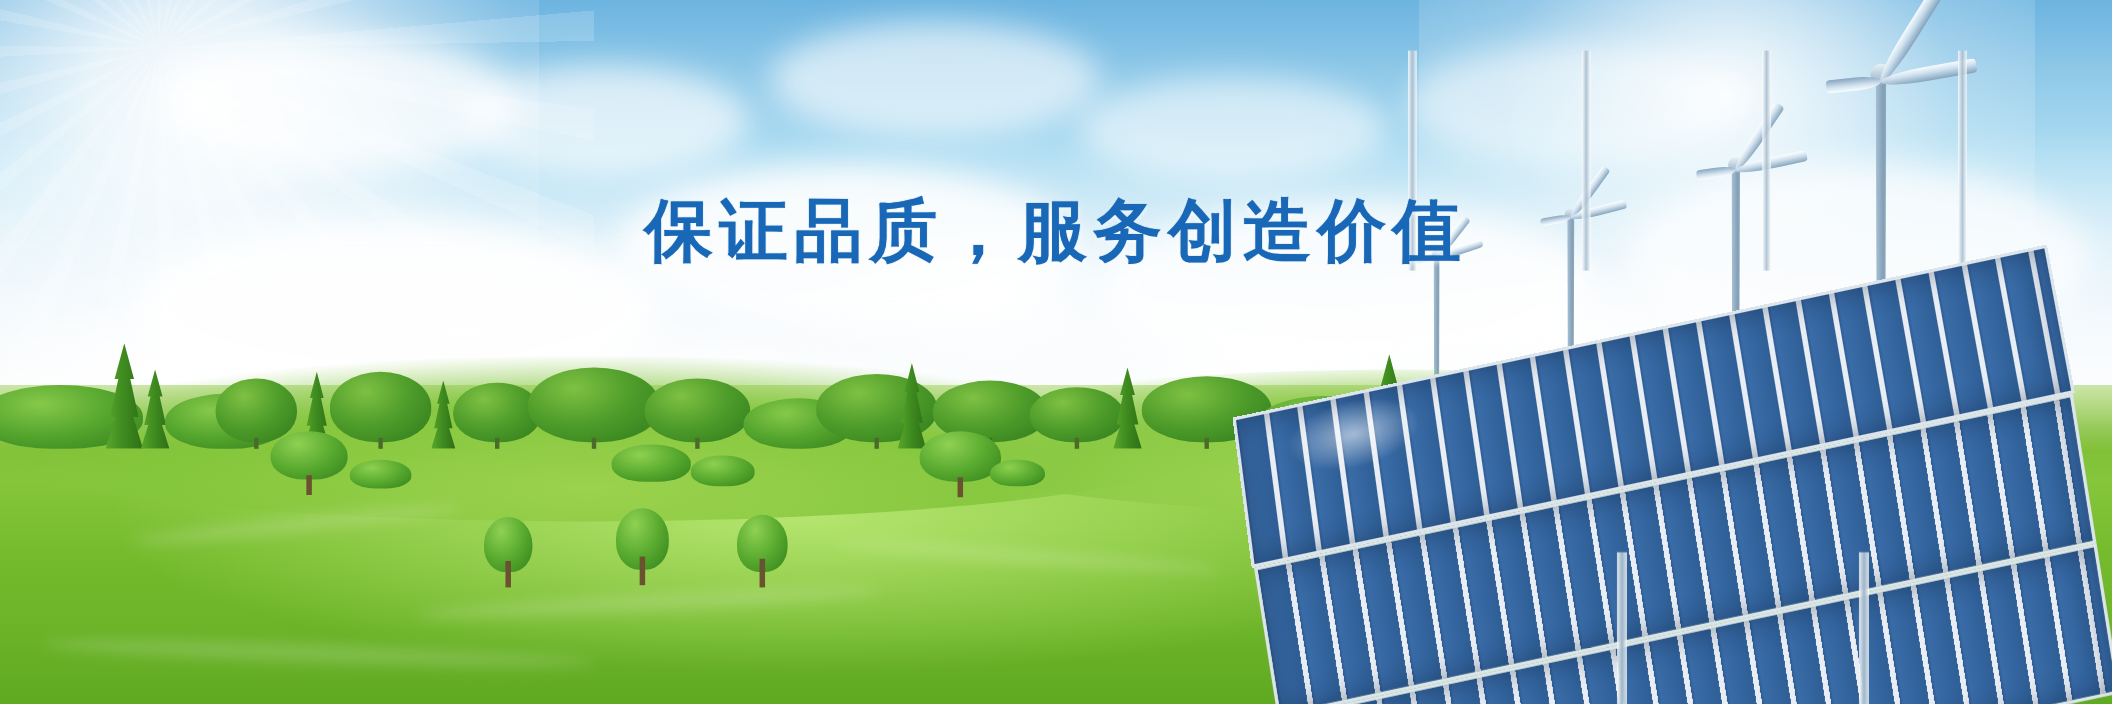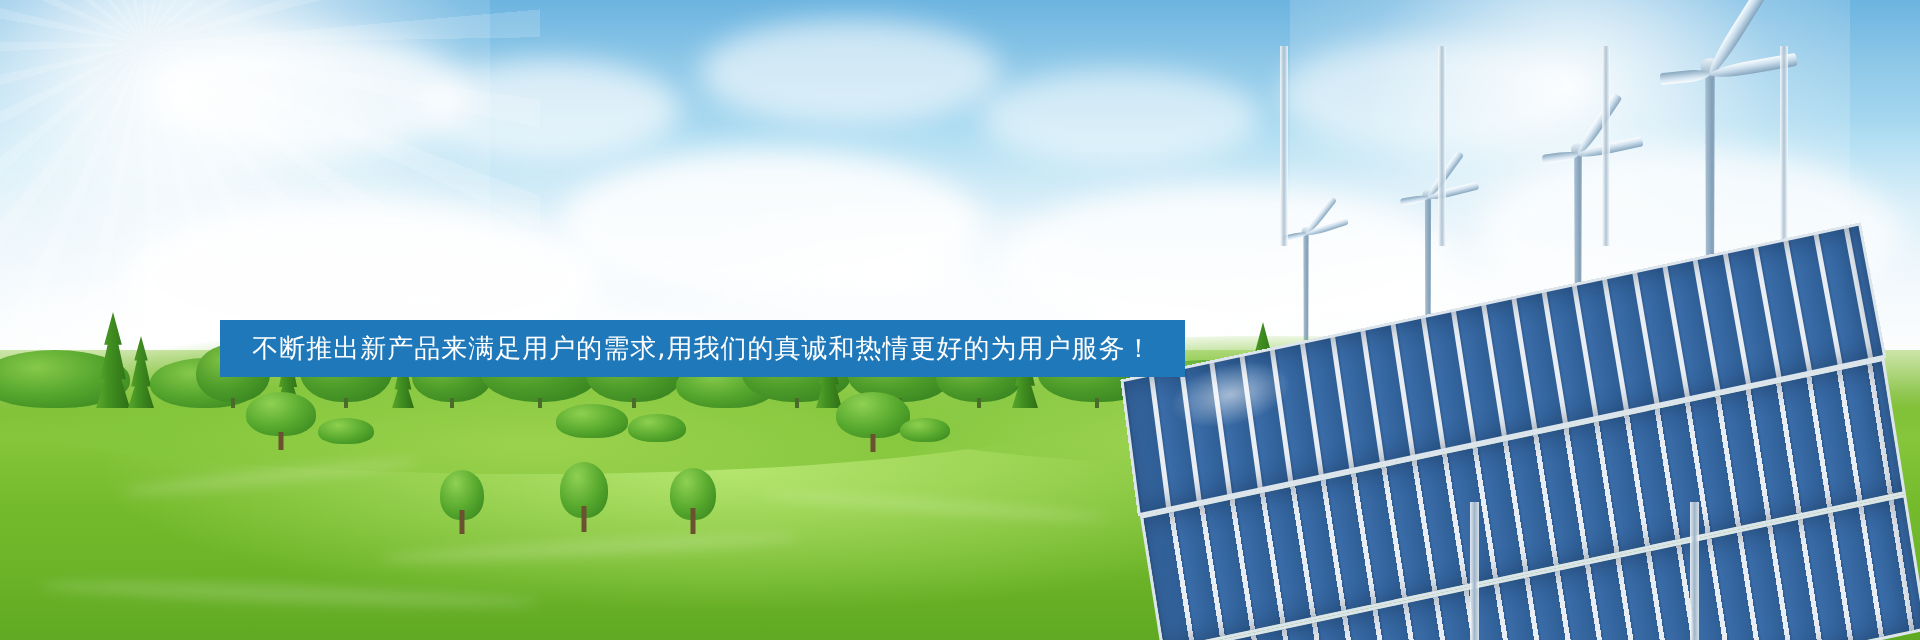--- a/index.html
+++ b/index.html
@@ -415,18 +415,16 @@
       <div class="panel-row pr1">
         <div class="panel-gloss"></div>
       </div>
       <div class="panel-row pr2"></div>
       <div class="panel-row pr3"></div>
     </div>
     <div class="panel-leg" style="left:300px;"></div>
     <div class="panel-leg" style="left:520px;"></div>
   </div>
 
-
-  <div class="subtitle-bar">
-    <span class="subtitle-text">不断推出新产品来满足用户的需求,用我们的真诚和热情更好的为用户服务！</span>
-  </div>
+  <div class="headline">保证品质，服务创造价值</div>
+
 
 </div>
 
 </body></html>

